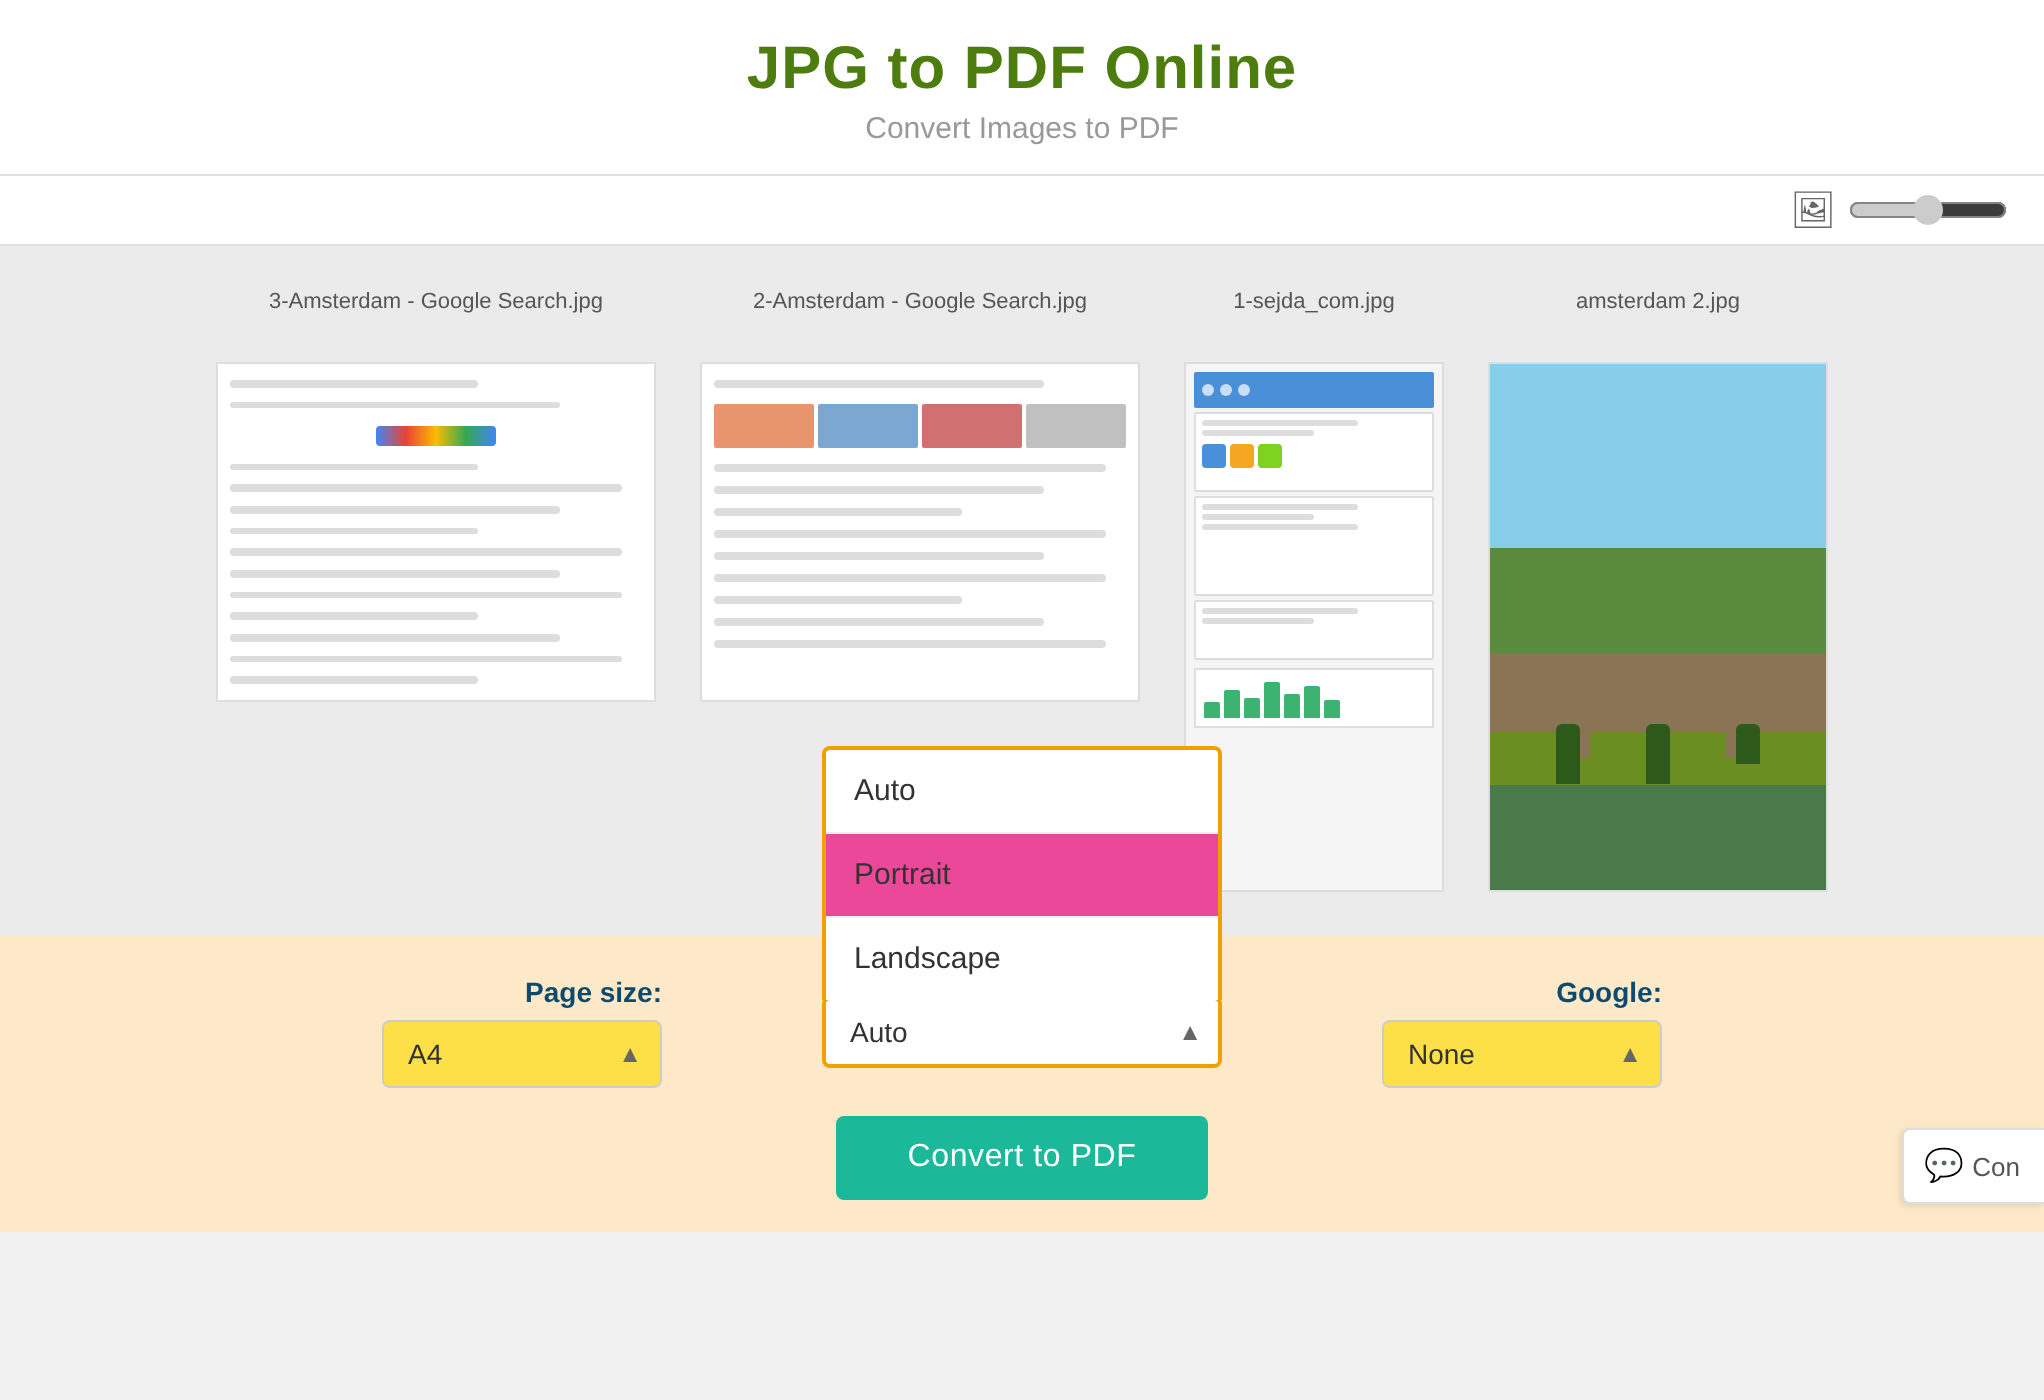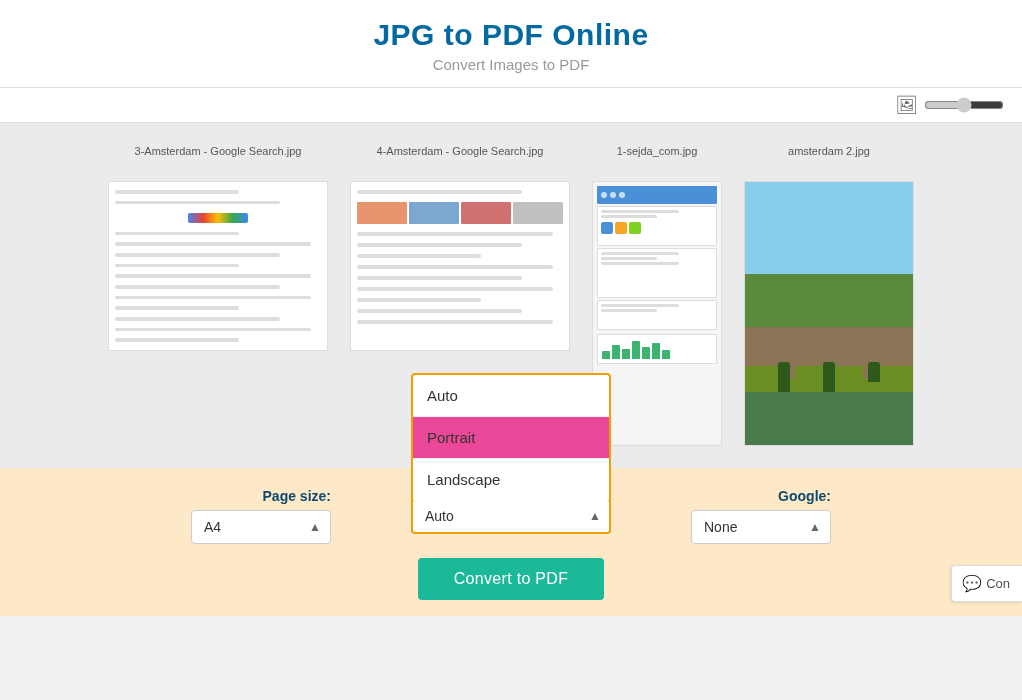--- a/index.html
+++ b/index.html
@@ -15,21 +15,21 @@
     
     .header {
       background: #fff;
       text-align: center;
       padding: 18px 0 14px;
       border-bottom: 1px solid #e0e0e0;
     }
     .header h1 {
       font-size: 30px;
       font-weight: 900;
-      color: #0369a1;
+      color: #4d7c0f;
       letter-spacing: 0.5px;
     }
     .header p {
       font-size: 15px;
       color: #999;
       margin-top: 4px;
     }
 
     
     .zoom-bar {
@@ -217,21 +217,21 @@
       font-size: 14px;
       color: #0c4a6e;
       font-weight: 600;
     }
     .select-wrapper {
       position: relative;
       display: inline-block;
     }
     .select-box {
       appearance: none;
-      background: #ffffff;
+      background: #fde047;
       border: 1px solid #ccc;
       border-radius: 4px;
       padding: 8px 32px 8px 12px;
       font-size: 14px;
       color: #333;
       cursor: pointer;
       width: 140px;
     }
     .select-arrow {
       position: absolute;
@@ -364,21 +364,21 @@
         <div class="gs-line long"></div>
         <div class="gs-line short"></div>
         <div class="gs-line medium"></div>
         <div class="gs-line long"></div>
         <div class="gs-line short"></div>
       </div>
     </div>
   </div>
 
   <div class="image-card card-2">
-    <span class="img-label">4-Amsterdam - Google Search.jpg</span>
+    <span class="img-label">2-Amsterdam - Google Search.jpg</span>
     <div class="img-thumb">
       <div class="google-search-sim">
         <div class="gs-line medium"></div>
         <div class="gs-img-row">
           <div class="gs-img-block orange"></div>
           <div class="gs-img-block blue"></div>
           <div class="gs-img-block red"></div>
           <div class="gs-img-block"></div>
         </div>
         <div class="gs-line long"></div>

